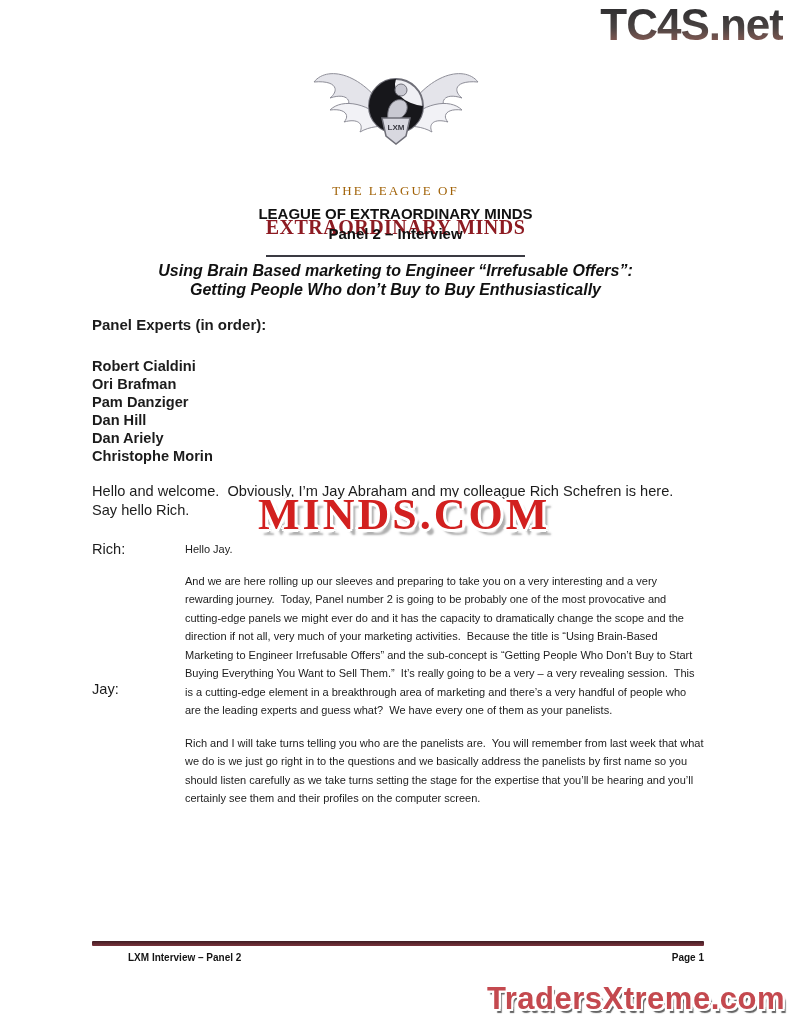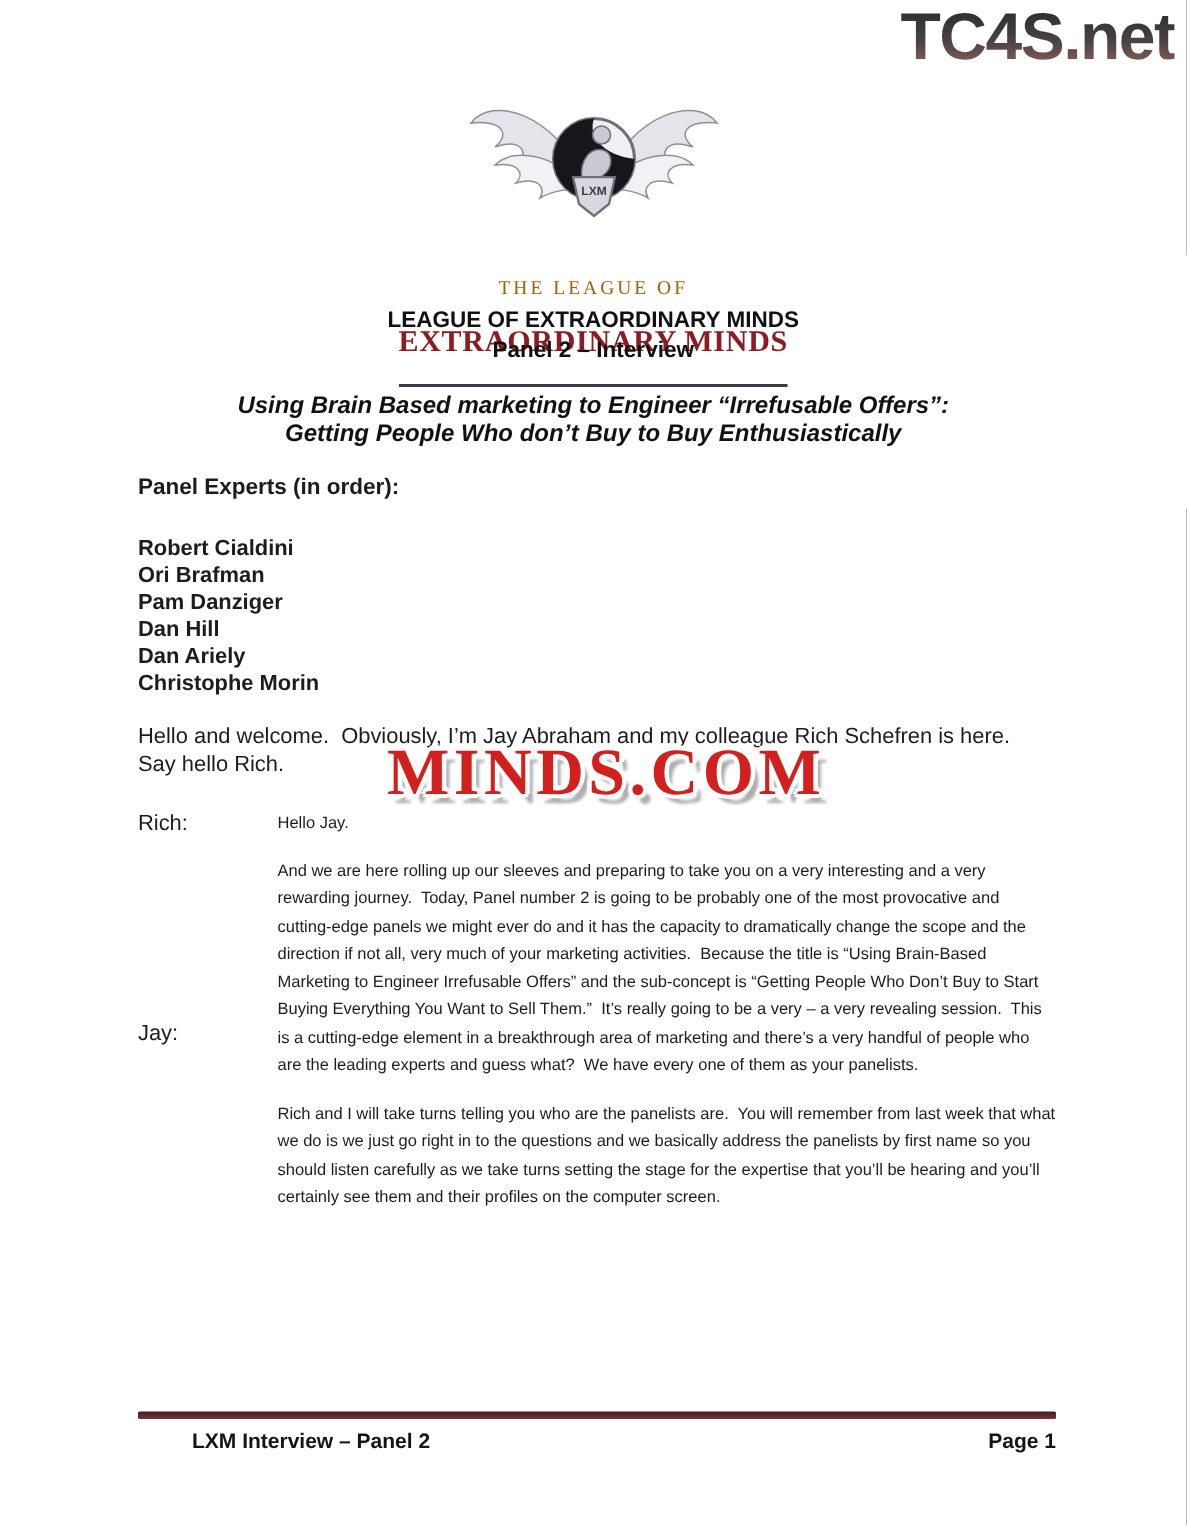--- a/index.html
+++ b/index.html
@@ -65,21 +65,21 @@
     text-shadow:
       -2px -2px 0 #fff, 2px -2px 0 #fff, -2px 2px 0 #fff, 2px 2px 0 #fff,
       -3px 0 0 #fff, 3px 0 0 #fff, 0 -3px 0 #fff, 0 3px 0 #fff,
       5px 6px 2px rgba(110,110,110,0.55);
   }
 
   
   .footer { position:absolute; top:941px; left:92px; width:612px; }
   .footer-bar { height:5px; background:linear-gradient(to bottom,#3f1d23,#7a333c); border-radius:1px; }
   .footer-row { display:flex; justify-content:space-between; margin-top:6px; }
-  .footer-left, .footer-right { font-size:14px; font-weight:bold; color:#141414;padding-left:36px; }
+  .footer-left, .footer-right { font-size:10px; font-weight:bold; color:#141414;padding-left:36px; }
 
   
   .traders {
     position:absolute; right:6px; top:981px;
     font-size:31px; font-weight:bold; letter-spacing:0.5px; color:#c4494f;
     text-shadow:
       -2px -2px 0 #fff, 2px -2px 0 #fff, -2px 2px 0 #fff, 2px 2px 0 #fff,
       -2px 0 0 #fff, 2px 0 0 #fff, 0 -2px 0 #fff, 0 2px 0 #fff,
       3px 4px 1px rgba(70,70,70,0.85);
   }
@@ -158,14 +158,15 @@
   <div class="dlsub">MINDS.COM</div>
 
   <div class="footer">
     <div class="footer-bar"></div>
     <div class="footer-row">
       <div class="footer-left">LXM Interview – Panel 2</div>
       <div class="footer-right">Page 1</div>
     </div>
   </div>
 
+  <div class="traders">TradersXtreme.com</div>
 
 </div>
 
 </body></html>

